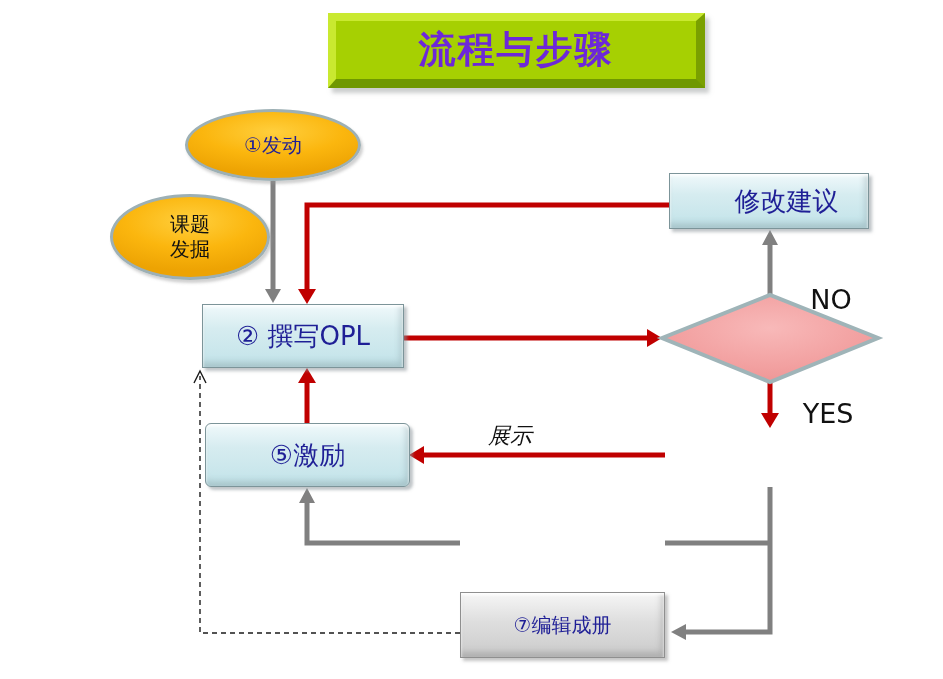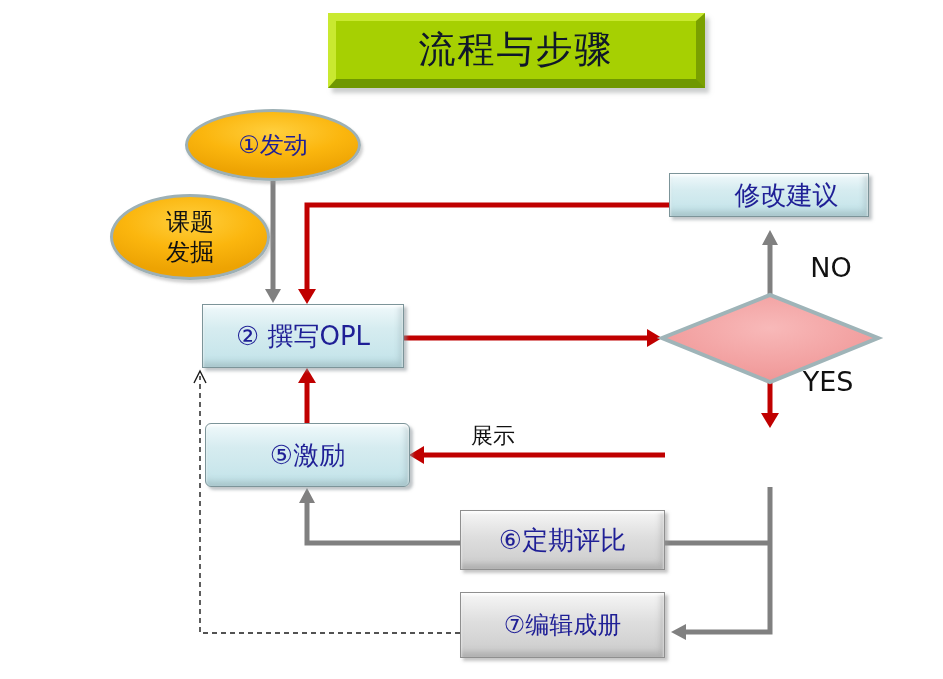--- a/index.html
+++ b/index.html
@@ -29,27 +29,27 @@
     border-radius:50%;
     background:radial-gradient(ellipse 75% 62% at 50% 30%,#ffcf3d 0%,#fbb60e 55%,#eda303 100%);
     border:3px solid #9db0b5;
     box-shadow:2px 3px 3px rgba(150,150,150,.45);
   }
   .title-box{
     background:#a6d002;
     border-style:solid;border-width:8px 9px 9px 8px;
     border-color:#c9e930 #7aa000 #6f9800 #c9e930;
     box-shadow:4px 5px 4px rgba(155,160,160,.5);
-    font-size:37px;font-weight:normal;color:#0f172a;letter-spacing:2px;
+    font-size:37px;font-weight:bold;color:#6d28d9;letter-spacing:2px;
   }
   .edge-label{position:absolute;z-index:3;text-align:center;color:#111111;}
   .cjk22{font-size:22px;}
-  .latin26{font-size:27px;}
+  .latin26{font-size:27px;margin-top:32px;}
   .fs26{font-size:26px;}
-  .fs24{font-size:24px;}
+  .fs24{font-size:20px;}
 </style>
 </head>
 <body>
 
 <div id="stage">
 
   <svg id="connectors" viewBox="0 0 943 679" xmlns="http://www.w3.org/2000/svg">
     <defs>
       <radialGradient id="pinkGrad" cx="50%" cy="38%" r="75%">
         <stop offset="0%" stop-color="#f8b9b9"></stop>
@@ -105,39 +105,36 @@
 
   <div class="node ellipse fs24" style="left:110px;top:194px;width:160px;height:86px;color:#111;line-height:1.25;flex-direction:column;">
     <span>课题</span>
     <span>发掘</span>
   </div>
 
   <div class="node blue-box navy fs26" style="left:202px;top:304px;width:202px;height:64px;">
     <span>② 撰写OPL</span>
   </div>
 
-  <div class="node blue-box navy fs26" style="left:669px;top:173px;width:200px;height:44px;padding-left:35px;">
+  <div class="node blue-box navy fs26" style="left:669px;top:173px;width:200px;height:56px;padding-left:35px;">
     <span>修改建议</span>
   </div>
 
 
 
   <div class="node blue-box navy fs26" style="left:205px;top:423px;width:205px;height:64px;border-radius:6px;">
     <span>⑤激励</span>
   </div>
 
-  <div class="node grey-box navy fs26" style="left:460px;top:510px;width:205px;height:60px;">
-    <span>⑥定期评比</span>
-  </div>
 
   <div class="node grey-box navy fs24" style="left:460px;top:592px;width:205px;height:66px;line-height:1.25;flex-direction:row;">
     <span>⑦编辑成册</span>
   </div>
 
-  <div class="edge-label cjk22" style="left:438px;top:421px;width:110px;">
+  <div class="edge-label cjk22" style="left:455px;top:421px;width:110px;font-style:italic;">
     <span>展示</span>
   </div>
   <div class="edge-label latin26" style="left:796px;top:252px;width:70px;">
     <span>NO</span>
   </div>
   <div class="edge-label latin26" style="left:788px;top:366px;width:80px;">
     <span>YES</span>
   </div>
 
 </div>

